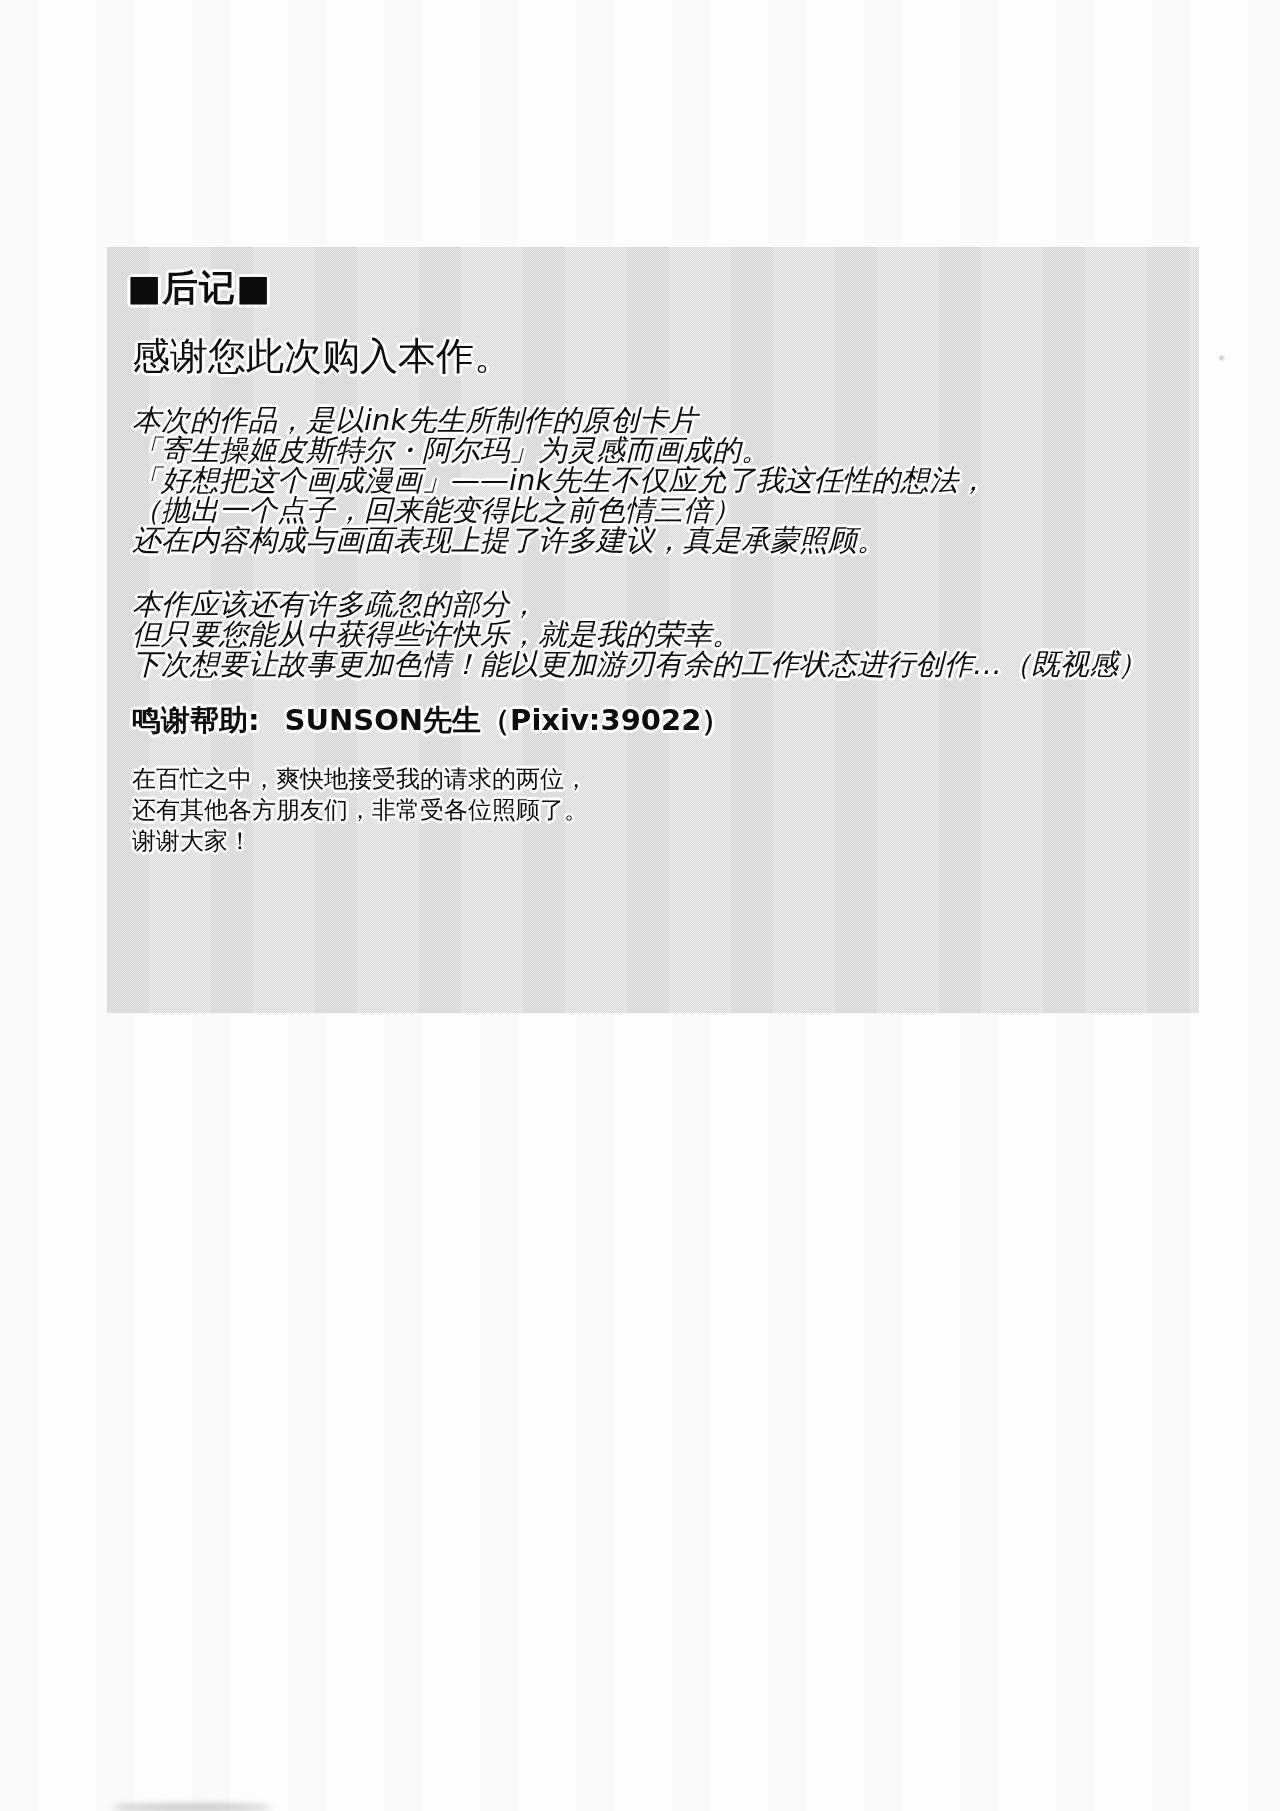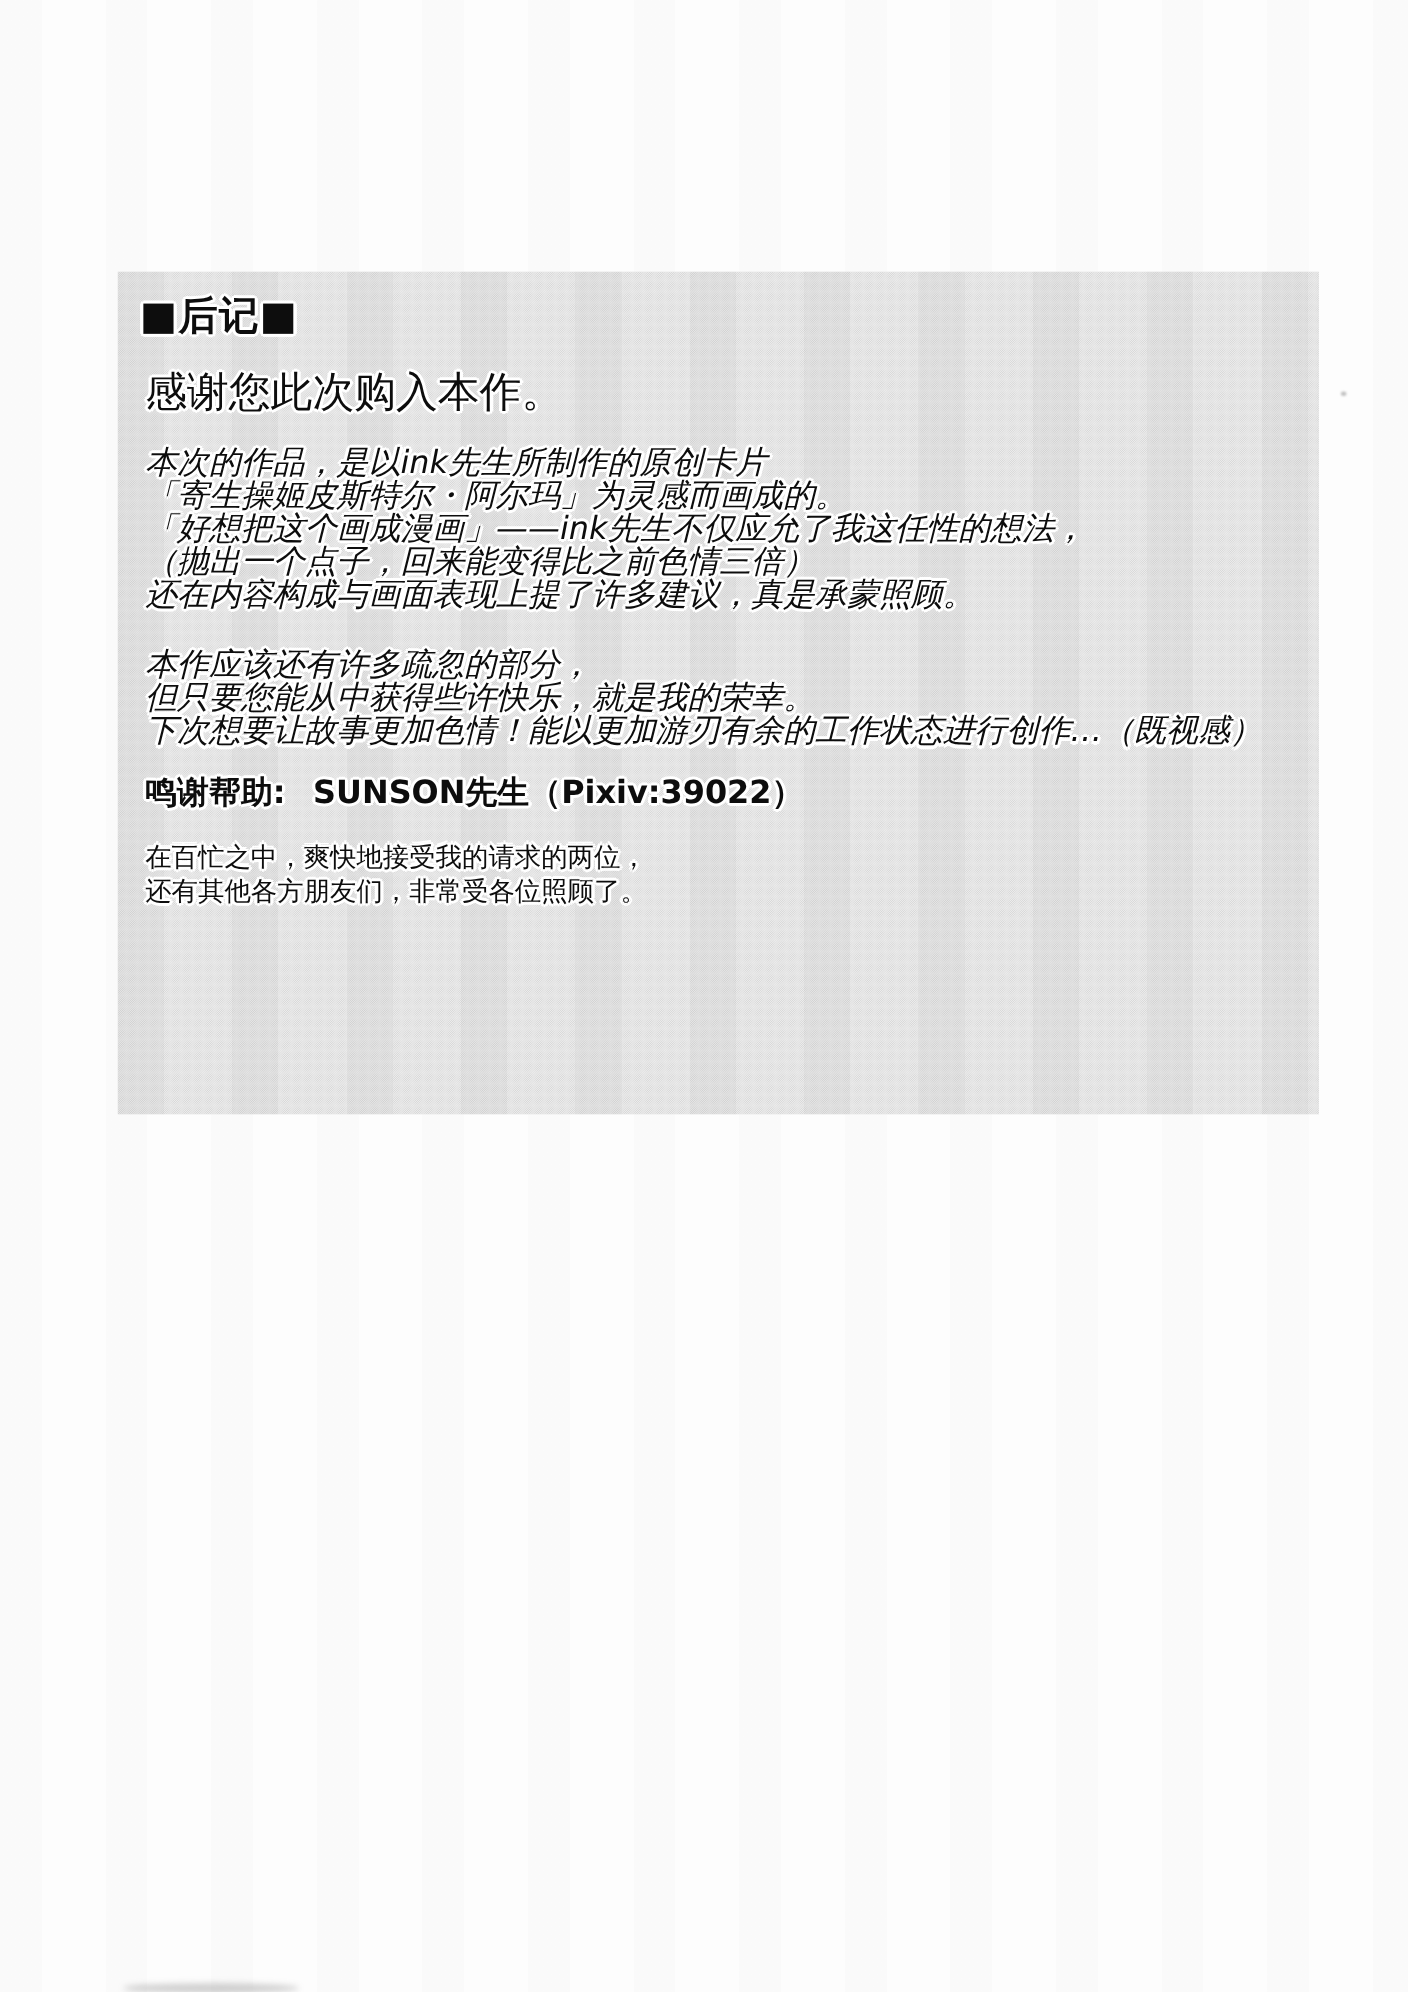--- a/index.html
+++ b/index.html
@@ -164,20 +164,21 @@
     <div class="credits-row">
       <div class="credits-label outlined">鸣谢帮助:</div>
       <div class="credits-entries">
         <div class="credit-entry outlined">SUNSON先生（Pixiv:39022）</div>
       </div>
     </div>
 
     <div class="closing-paragraph">
       <div class="text-line outlined">在百忙之中，爽快地接受我的请求的两位，</div>
       <div class="text-line outlined">还有其他各方朋友们，非常受各位照顾了。</div>
+      <div class="text-line outlined">谢谢大家！</div>
     </div>
 
   </div>
 
   <div class="page-number">41</div>
 
   <div class="scan-smudge"></div>
   <div class="scan-speck"></div>
 
 </div>

